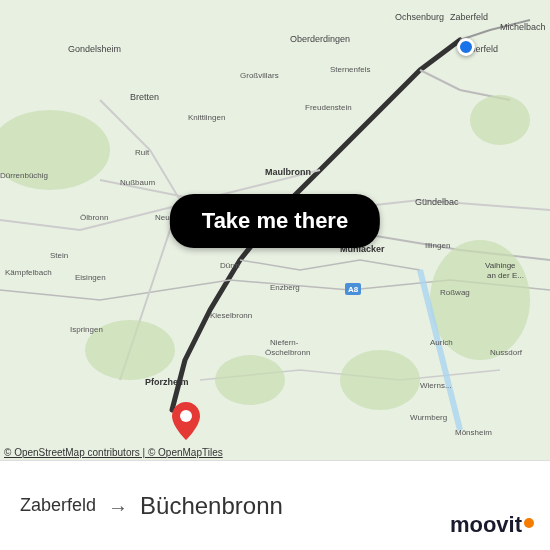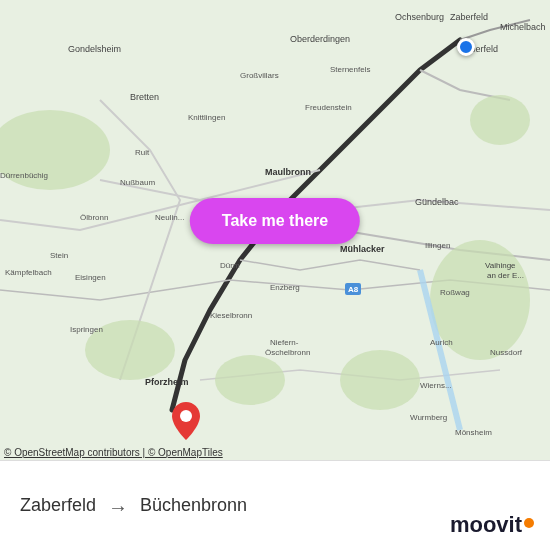--- a/index.html
+++ b/index.html
@@ -23,26 +23,26 @@
     #map-svg {
       width: 100%;
       height: 100%;
     }
 
     #take-me-there-btn {
       position: absolute;
       left: 50%;
       top: 48%;
       transform: translate(-50%, -50%);
-      background-color: #d946ef;
+      background-color: #000000;
       color: white;
       border: none;
       border-radius: 24px;
       padding: 14px 32px;
-      font-size: 16px;
+      font-size: 22px;
       font-weight: 600;
       cursor: pointer;
       white-space: nowrap;
       box-shadow: 0 2px 6px rgba(0,0,0,0.3);
       z-index: 10;
     }
 
     #attribution {
       position: absolute;
       bottom: 2px;
@@ -70,21 +70,21 @@
       font-weight: 400;
     }
 
     #arrow-icon {
       margin: 0 12px;
       font-size: 20px;
       color: #555;
     }
 
     #destination-label {
-      font-size: 18px;
+      font-size: 24px;
       color: #333;
       font-weight: 400;
     }
 
     #moovit-logo {
       position: absolute;
       right: 16px;
       bottom: 12px;
       display: flex;
       align-items: center;

